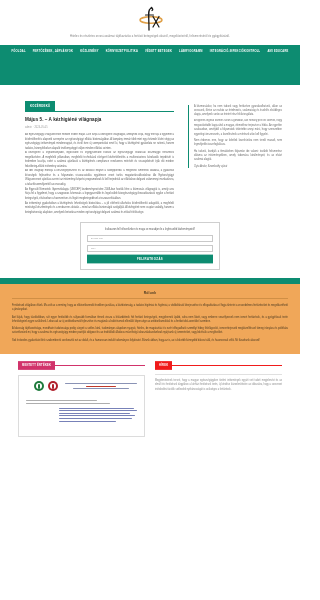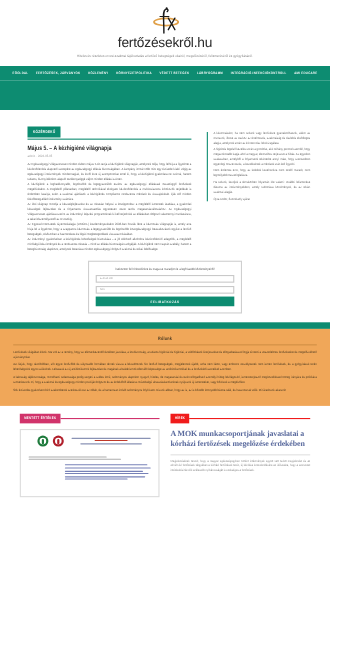--- a/index.html
+++ b/index.html
@@ -174,21 +174,20 @@
     <div class="logo-mark">
       <svg width="34" height="26" viewBox="0 0 34 26" aria-hidden="true">
         <ellipse cx="18" cy="14" rx="11" ry="3.2" fill="none" stroke="#e0a14a" stroke-width="1.6"></ellipse>
         <path d="M16 24 C16 10, 14.5 4, 17.5 2.5 C19.5 1.5, 20.5 3.5, 19 4.5" fill="none" stroke="#1a1a1a" stroke-width="1.3" stroke-linecap="round"></path>
         <path d="M12.5 9 L20.5 9" stroke="#1a1a1a" stroke-width="1.1" stroke-linecap="round"></path>
         <path d="M20 10.5 L26 21" stroke="#1a1a1a" stroke-width="1.2" stroke-linecap="round"></path>
         <path d="M26 10.5 L20 21" stroke="#1a1a1a" stroke-width="1.2" stroke-linecap="round"></path>
         <circle cx="18.5" cy="1.6" r="0.9" fill="#1a1a1a"></circle>
       </svg>
     </div>
-    <div class="site-title">fertőzésekről.hu</div>
     <div class="site-tagline">Hiteles és részletes orvosi-szakmai tájékoztatás a fertőző betegségek okairól, megelőzéséről, felismeréséről és gyógyításáról.</div>
   </div>
 
   <nav class="navbar">
     <span class="nav-item">FŐOLDAL</span>
     <span class="nav-item">FERTŐZÉSEK, JÁRVÁNYOK</span>
     <span class="nav-item">KÓZLEMÉNY</span>
     <span class="nav-item">KÖRNYEZETPOLITIKA</span>
     <span class="nav-item">VÉDETT BETEGEK</span>
     <span class="nav-item">LÁBRYOGRAMM</span>
@@ -278,20 +277,19 @@
           <div class="doc-line" style="width:70%"></div>
         </div>
       </div>
     </div>
 
     <div class="widget">
       <div class="w-head">
         <span class="w-badge red">HÍREK</span>
         <span class="w-rule red"></span>
       </div>
-      <h2 class="news-title">A MOK munkacsoportjának javaslatai a kórházi fertőzések megelőzése érdekében</h2>
       <div class="news-rule"></div>
       <p class="news-excerpt">Megjelenésének terveit, hogy a magyar egészségügyben történt intézmények együtt vett tudott megjelenést és az elmúlt évi fertőzések tárgyában a kórházi fertőzések terén, új kérdése közzelenítésére az időszakra, hogy a szervezet intézkedési tárolók szélesebb nyilvánosságát is szükséges a fertőzések.</p>
     </div>
 
   </div>
 
 </div>
 
 </body></html>

